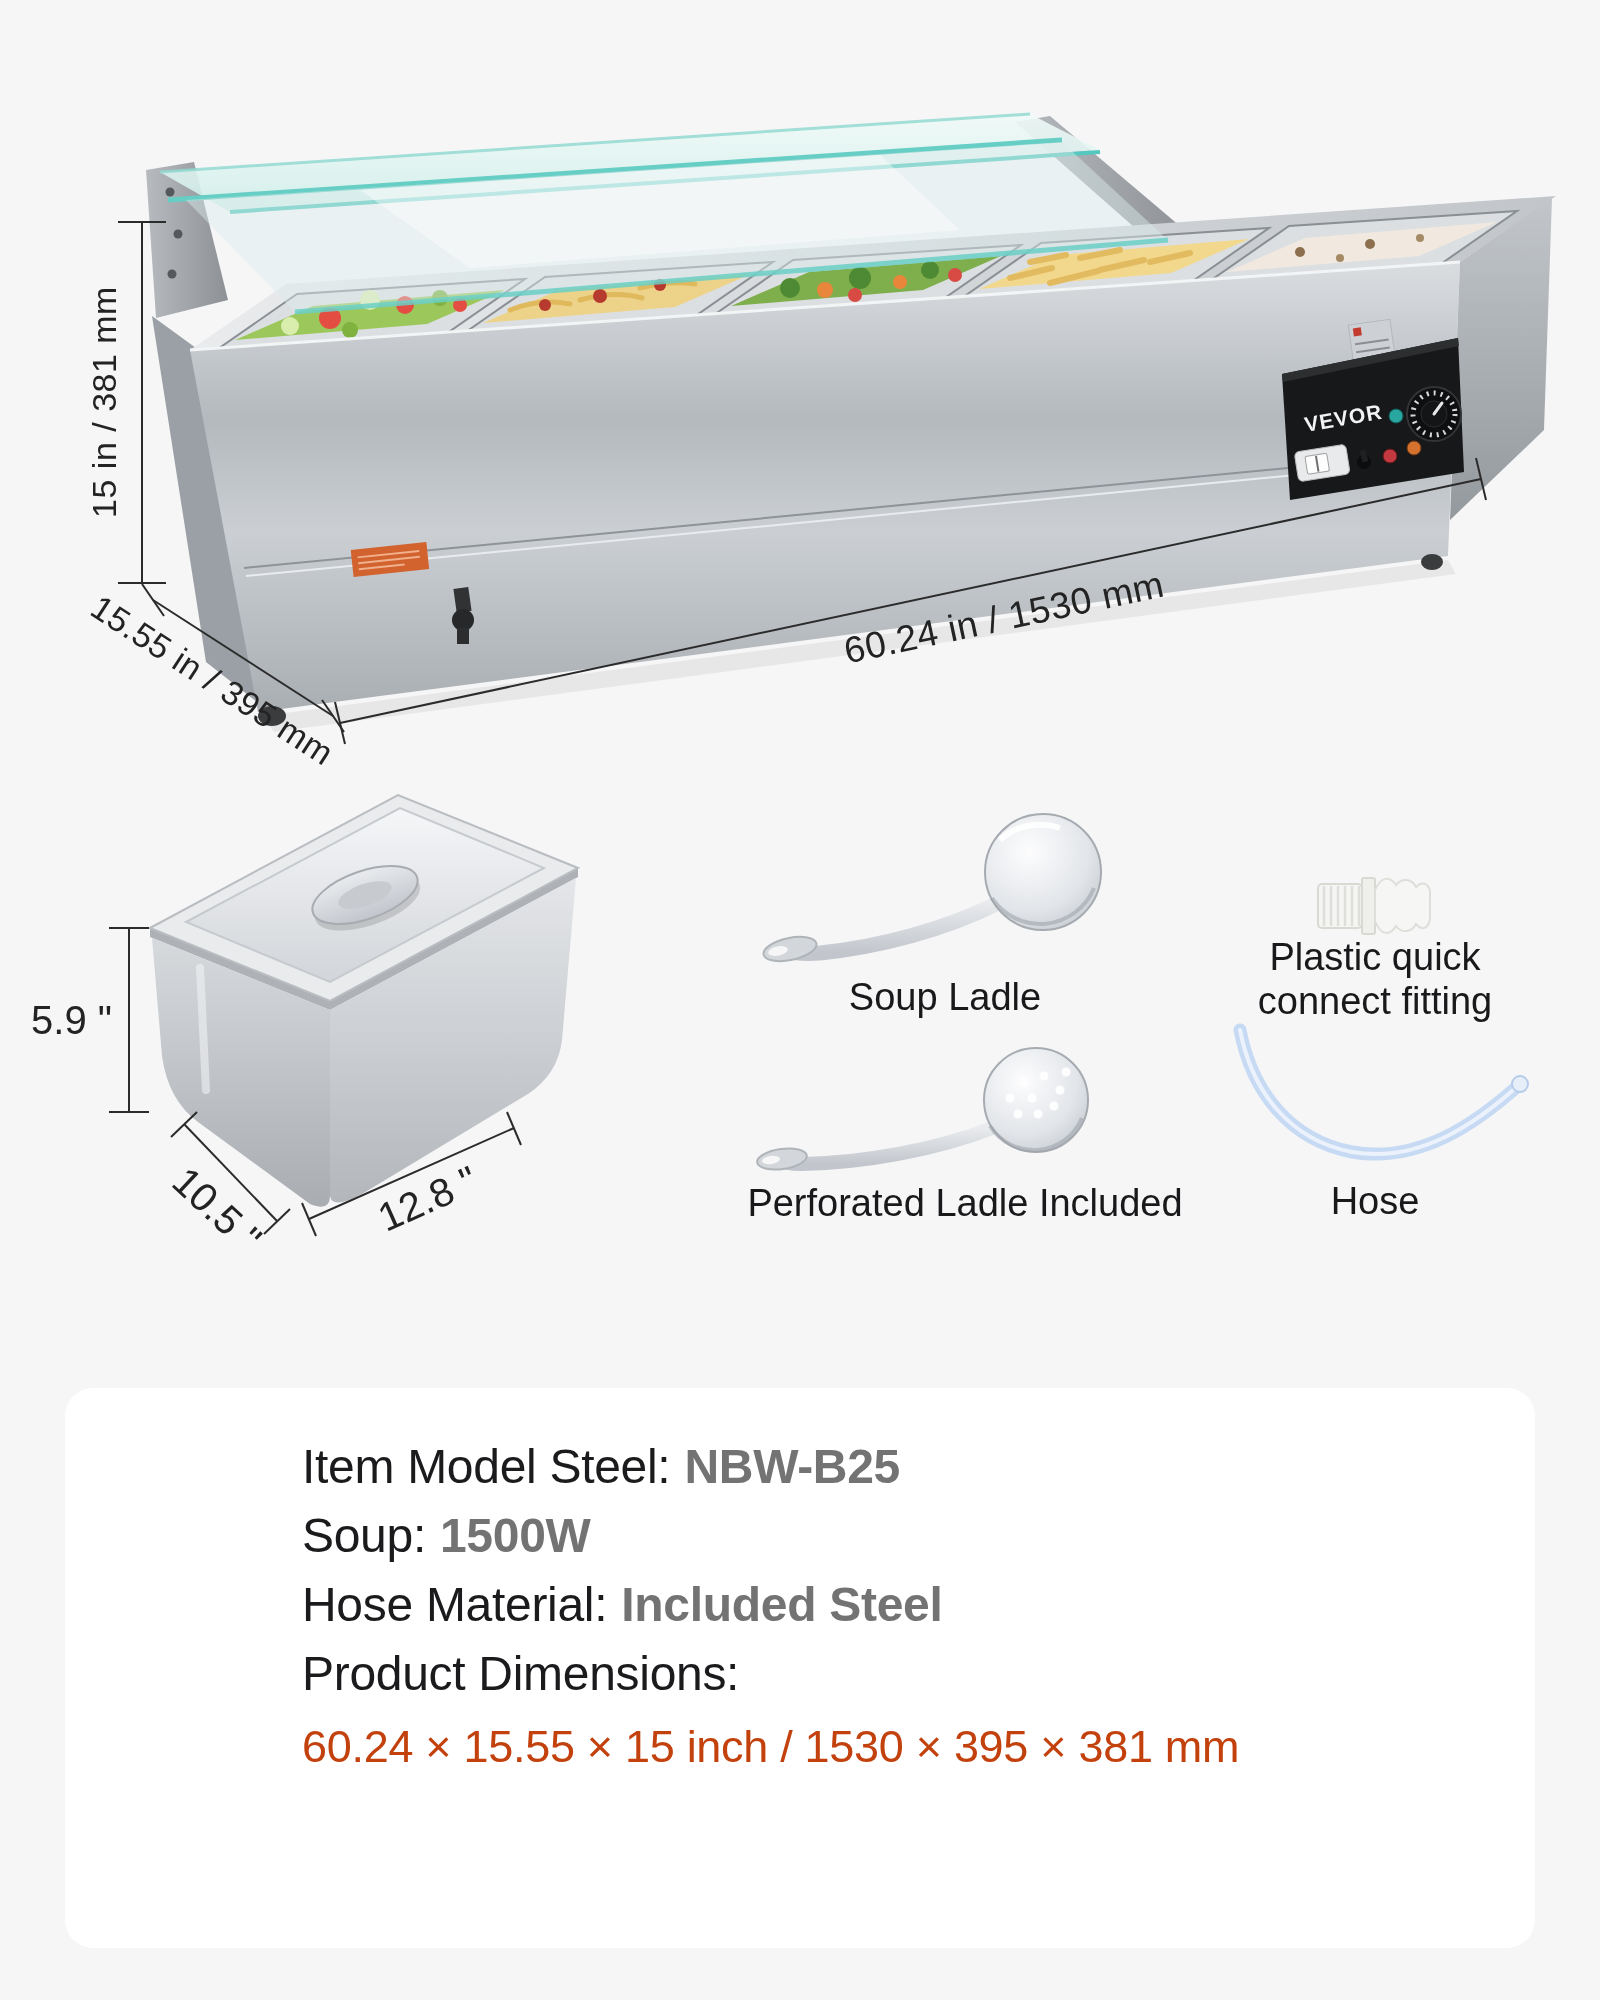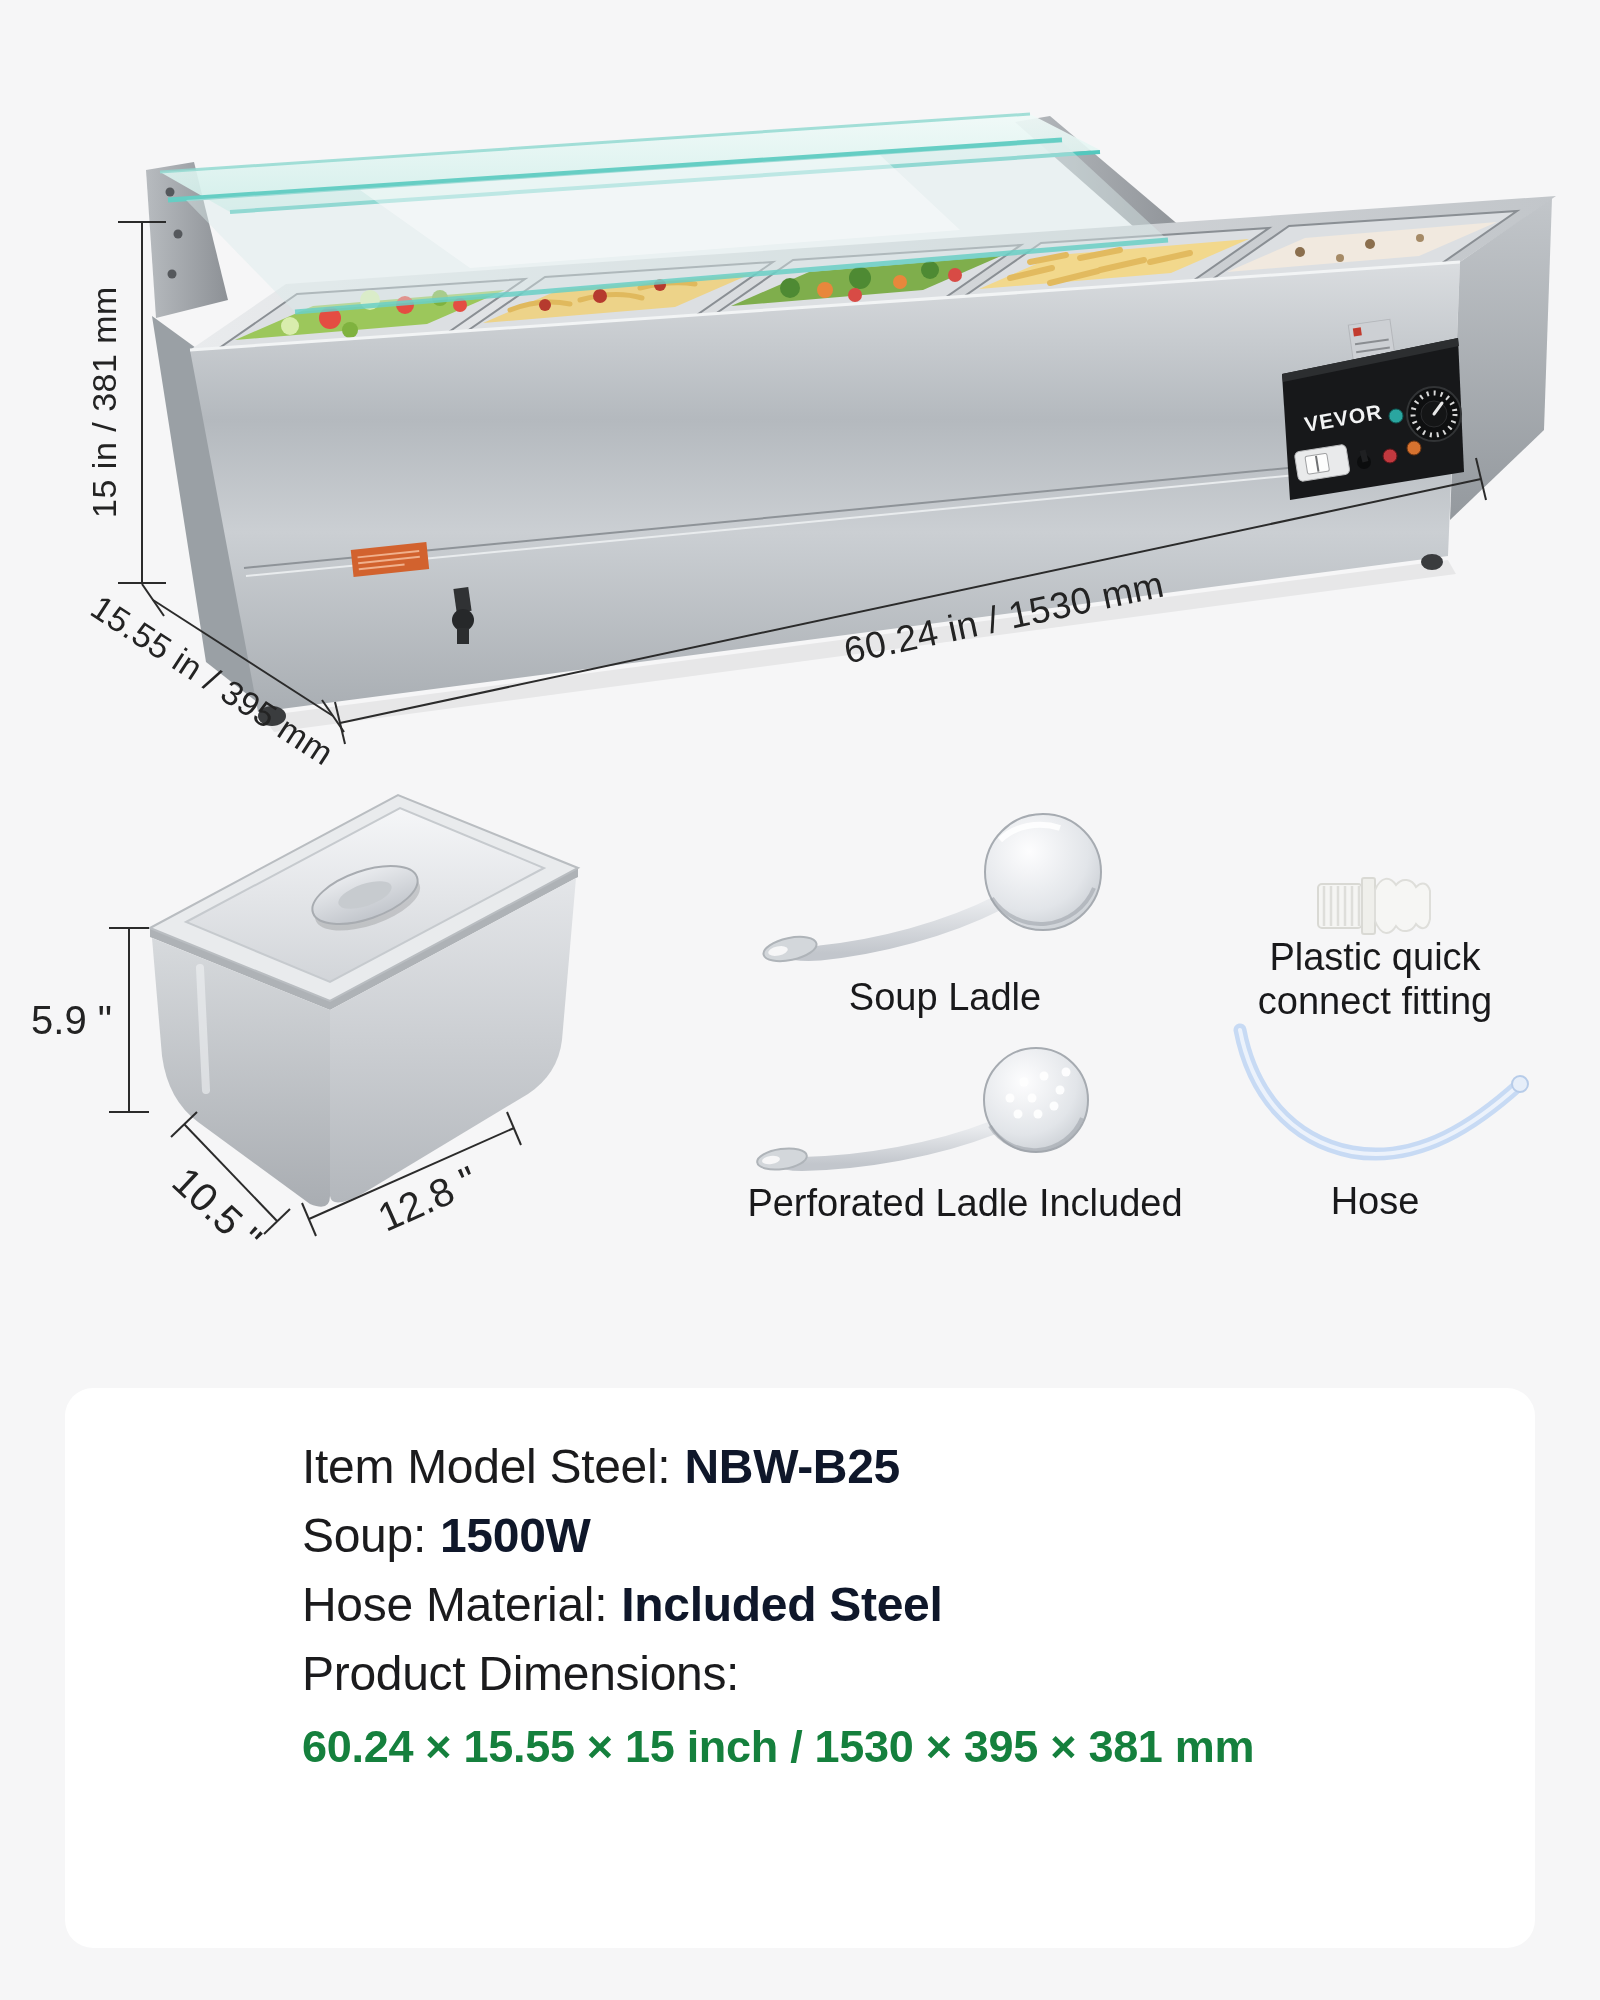--- a/index.html
+++ b/index.html
@@ -22,22 +22,22 @@
   .dimline{stroke:#2b2b2b;stroke-width:2;fill:none;}
 
   
   .spec-card{
     position:absolute;left:65px;top:1388px;width:1470px;height:560px;
     background:#FFFFFF;border-radius:28px;box-sizing:border-box;
     padding:44px 50px 0 237px;
   }
   .spec-row{font-size:48px;line-height:69px;color:#1b1b1d;letter-spacing:-0.3px;white-space:nowrap;}
   .spec-label{font-weight:400;}
-  .spec-value{font-weight:700;color:#0f172a;margin-left:14px;}
-  .spec-dims{font-size:45px;line-height:78px;font-weight:700;color:#15803d;letter-spacing:-0.3px;white-space:nowrap;}
+  .spec-value{font-weight:700;color:#737373;margin-left:14px;}
+  .spec-dims{font-size:45px;line-height:78px;font-weight:400;color:#c2410c;letter-spacing:-0.3px;white-space:nowrap;}
 </style>
 </head>
 <body>
 
 <div class="page">
 
 <svg class="art" width="1600" height="1300" viewBox="0 0 1600 1300">
   <defs>
     <linearGradient id="steelDeck" x1="0" y1="0" x2="1" y2="0">
       <stop offset="0" stop-color="#E9EBED"></stop>

